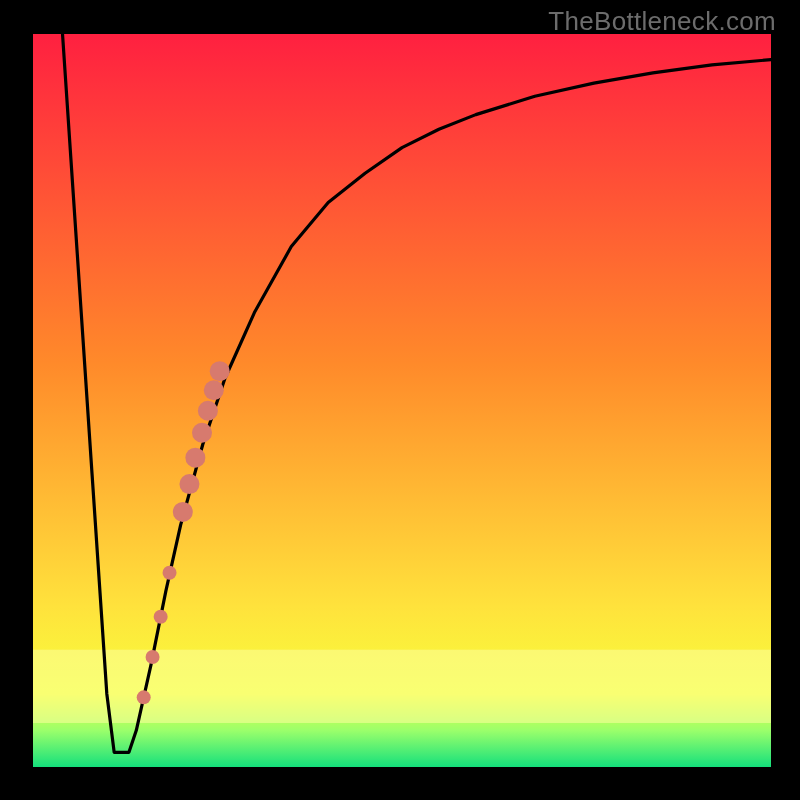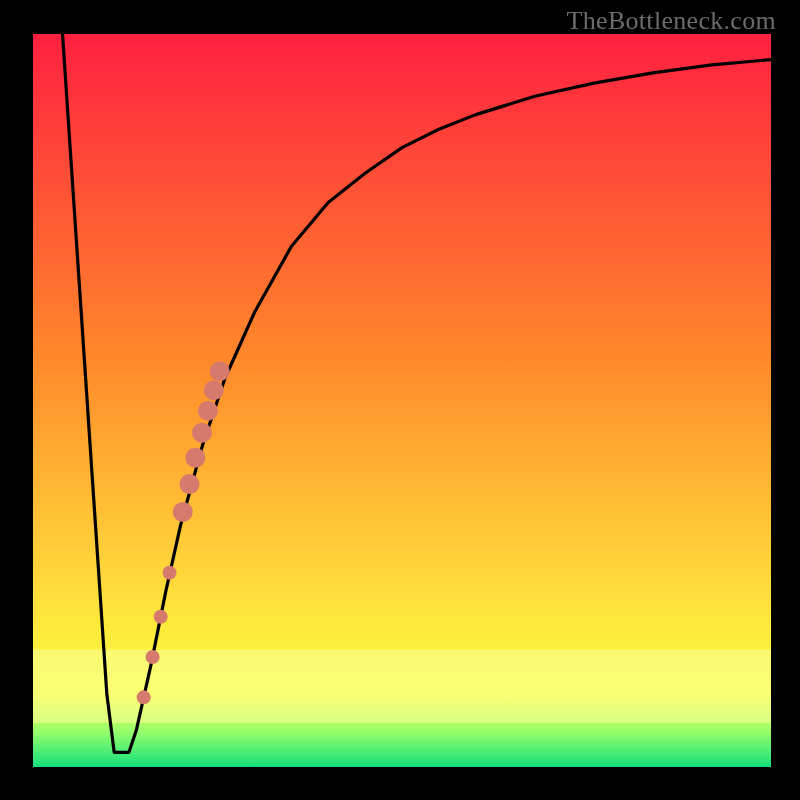--- a/index.html
+++ b/index.html
@@ -12,21 +12,21 @@
   }
   .frame {
     position: absolute;
     inset: 0;
     background: #000;
   }
   .watermark {
     position: absolute;
     top: 6px;
     right: 24px;
-    font-family: Liberation Serif, serif;
+    font-family: Liberation Sans, sans-serif;
     font-size: 26px;
     font-weight: 500;
     letter-spacing: 0.3px;
     color: #6c6c6c;
     user-select: none;
   }
   svg {
     position: absolute;
     inset: 0;
   }

